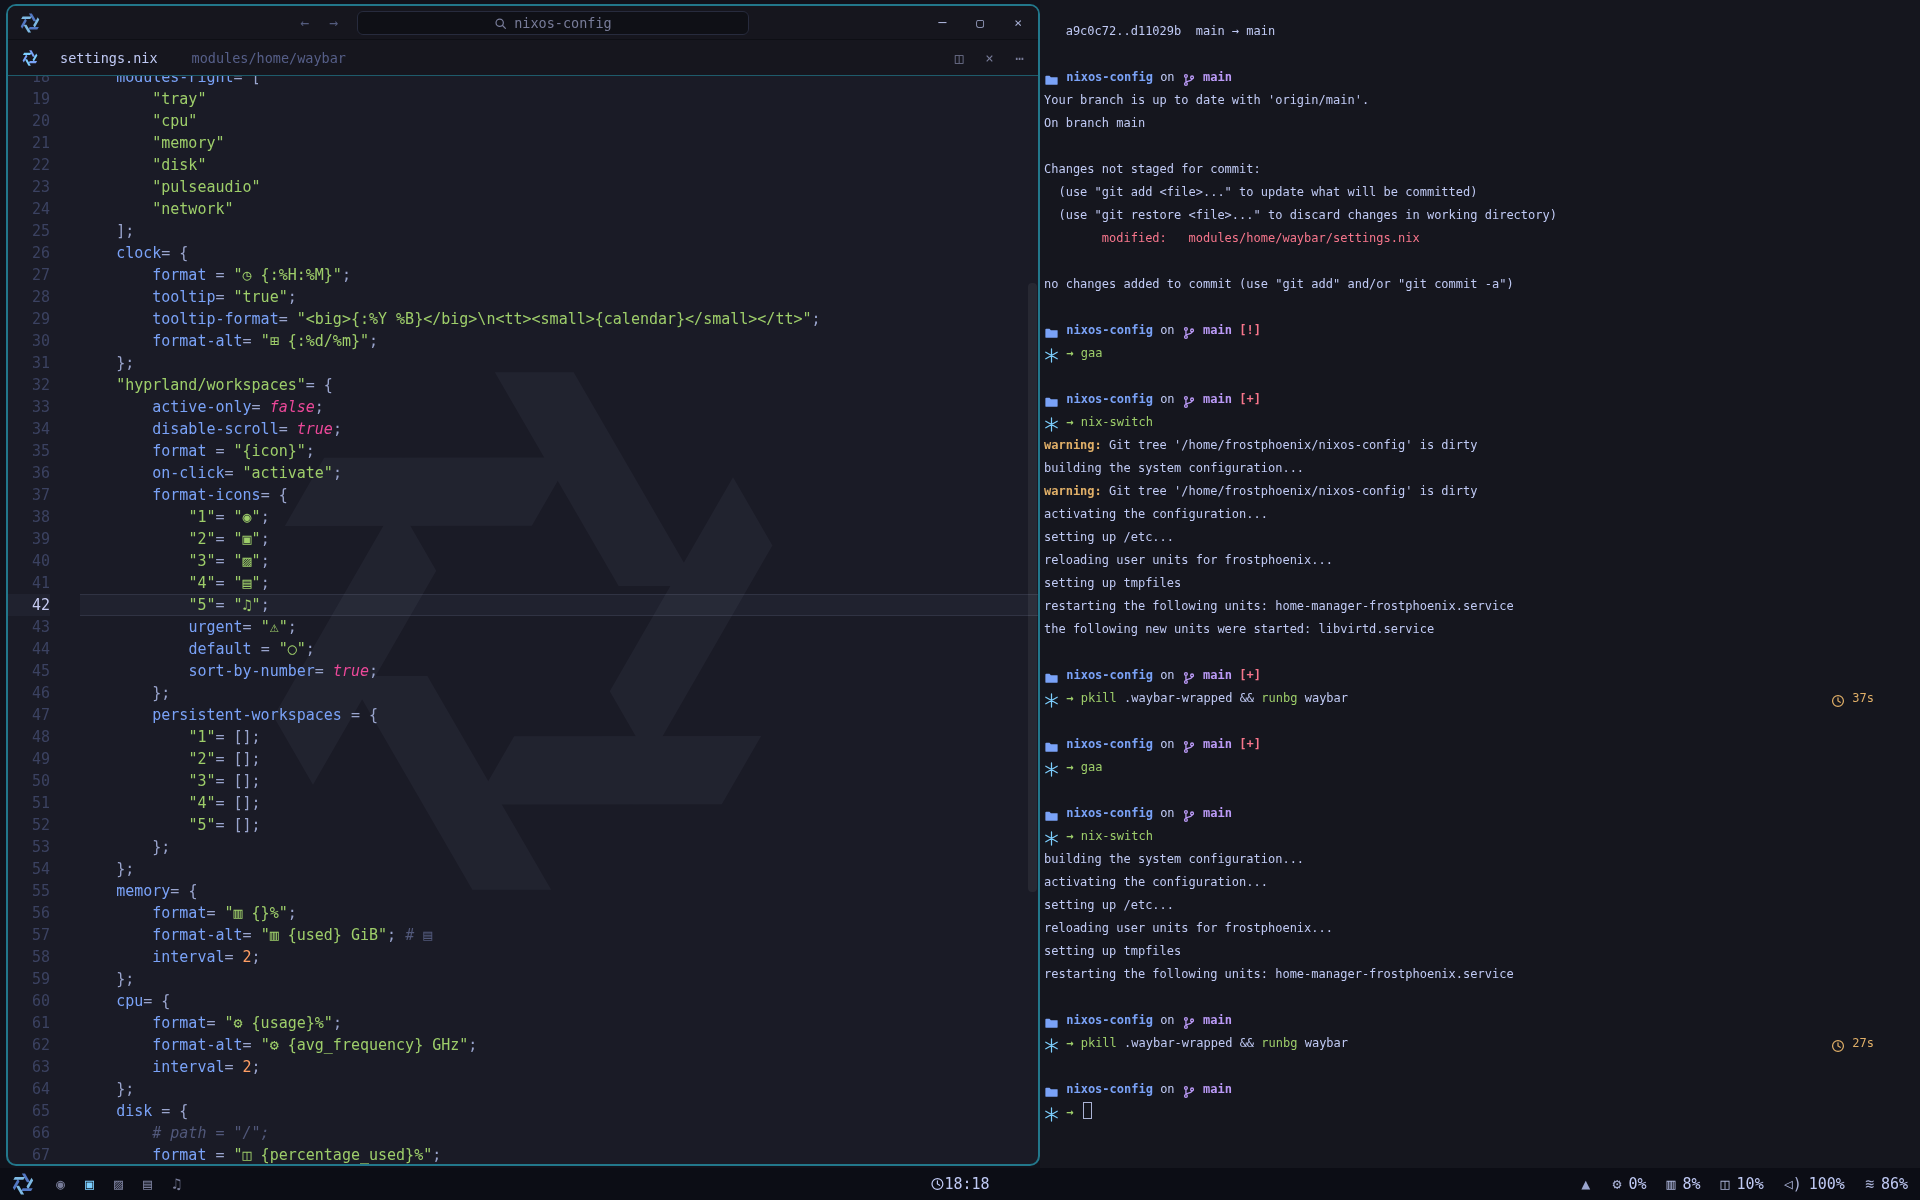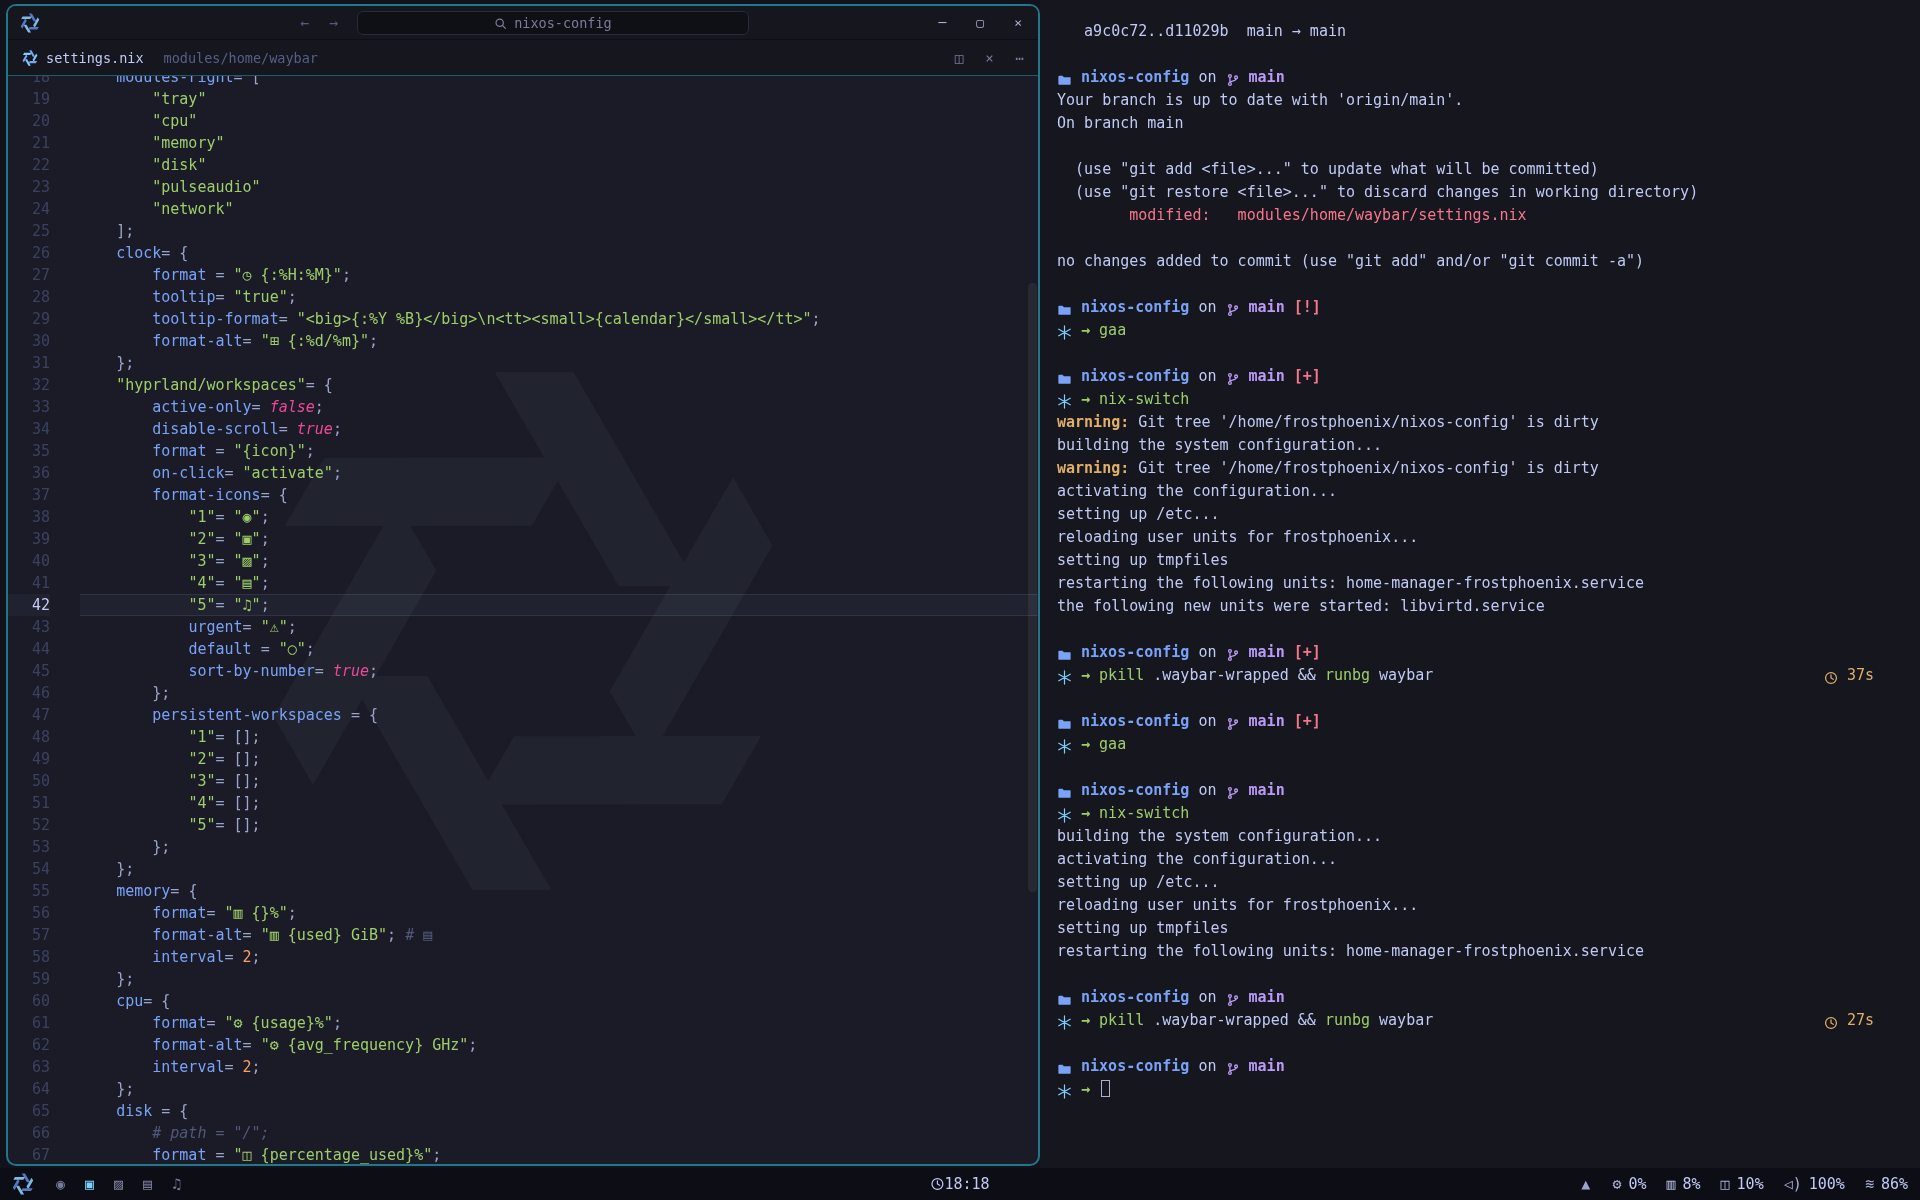--- a/index.html
+++ b/index.html
@@ -2,21 +2,21 @@
 <html><head>
 <meta charset="utf-8">
 <style>
   *{margin:0;padding:0;box-sizing:border-box}
   html,body{width:1920px;height:1200px;overflow:hidden;background:#11121b;
     font-family:"DejaVu Sans Mono",monospace;}
   .desktop{position:absolute;inset:0}
 
   
   .terminal{position:absolute;left:1040px;top:0;width:880px;height:1168px;background:#15161e;
-    padding:20px 18px 0 17px;font-size:15px;color:#c0caf5}
+    padding:20px 18px 0 4px;font-size:12px;color:#c0caf5}
   .t-line{height:23px;line-height:23px;white-space:pre;position:relative}
   .t-right{position:absolute;right:28px;top:0}
   .c-fg{color:#c0caf5}.c-blue{color:#7aa2f7}.c-purple{color:#bb9af7}.c-red{color:#f7768c}
   .c-green{color:#9ece6a}.c-yellow{color:#e0af68}.c-cyan{color:#7dcfff}
   .bold{font-weight:bold}
   .t-cursor{display:inline-block;width:9px;height:17px;border:1px solid #aab2d4;vertical-align:-3px;margin-left:2px}
   .t-line .icon{display:inline-block;vertical-align:-2px}
 
   
   .editor-window{position:absolute;left:6px;top:4px;width:1034px;height:1162px;background:#1a1b26;
@@ -27,21 +27,21 @@
   .nav{position:absolute;left:292px;display:flex;gap:20px;color:#545c7e;font-size:15px}
   .nav-btn{cursor:default}
   .searchbox{position:absolute;left:349px;top:5px;width:392px;height:24px;background:#0f1016;
     border:1px solid #272b3d;border-radius:6px;display:flex;align-items:center;justify-content:center;
     gap:7px;color:#787c99;font-size:13.5px}
   .searchbox .icon{display:inline-flex}
   .win-controls{position:absolute;right:16px;display:flex;gap:30px;color:#a9b1d6;font-size:13px}
 
   .tabbar{height:36px;background:#16161e;display:flex;align-items:center;
     border-bottom:1px solid rgba(42,195,222,.40);padding:0 14px}
-  .tab{display:flex;align-items:center;gap:8px;font-size:13.5px}
+  .tab{display:flex;align-items:center;gap:22px;font-size:13.5px}
   .tab-icon{width:16px;height:16px}
   .tab-name{color:#c0caf5}
   .tab-path{color:#565f89;margin-left:12px}
   .tab-actions{margin-left:auto;display:flex;gap:22px;color:#787c99;font-size:14px}
 
   .code-area{position:relative;height:calc(100% - 70px);overflow:hidden}
   .watermark{position:absolute;left:50%;top:51%;width:540px;height:540px;transform:translate(-50%,-50%);
     opacity:.05;pointer-events:none}
   .watermark svg{width:100%;height:100%}
   .code-scroll{display:flex;margin-top:-10px;position:relative}
@@ -88,20 +88,21 @@
               <g fill="none" stroke="currentColor" stroke-width="1.5">
                 <circle cx="4.5" cy="3.5" r="1.6"></circle>
                 <circle cx="4.5" cy="12.5" r="1.6"></circle>
                 <circle cx="11.5" cy="5" r="1.6"></circle>
                 <path d="M4.5 5.1 v5.8 M11.5 6.6 c0 3.2 -7 2.4 -7 4.3"></path>
               </g>
             </svg></span><span class="c-purple bold"> main</span></div>
         <div class="t-line"><span class="c-fg">Your branch is up to date with 'origin/main'.</span></div>
         <div class="t-line"><span class="c-fg">On branch main</span></div>
         <div class="t-line"></div>
+        <div class="t-line"><span class="c-fg">Changes not staged for commit:</span></div>
         <div class="t-line"><span class="c-fg">  (use "git add &lt;file&gt;..." to update what will be committed)</span></div>
         <div class="t-line"><span class="c-fg">  (use "git restore &lt;file&gt;..." to discard changes in working directory)</span></div>
         <div class="t-line"><span class="c-red">        modified:   modules/home/waybar/settings.nix</span></div>
         <div class="t-line"></div>
         <div class="t-line"><span class="c-fg">no changes added to commit (use "git add" and/or "git commit -a")</span></div>
         <div class="t-line"></div>
         <div class="t-line"><span class="icon c-blue"><svg viewBox="0 0 16 16" width="15" height="14">
               <path fill="currentColor" d="M1.5 3h4.2l1.6 1.8h7.2c.3 0 .5.2.5.5v7.2c0 .6-.4 1-1 1h-12c-.6 0-1-.4-1-1V4c0-.6.4-1 1-1z"></path>
             </svg></span><span class="c-blue bold"> nixos-config</span><span class="c-fg"> on </span><span class="icon c-purple"><svg viewBox="0 0 16 16" width="14" height="14">
               <g fill="none" stroke="currentColor" stroke-width="1.5">

